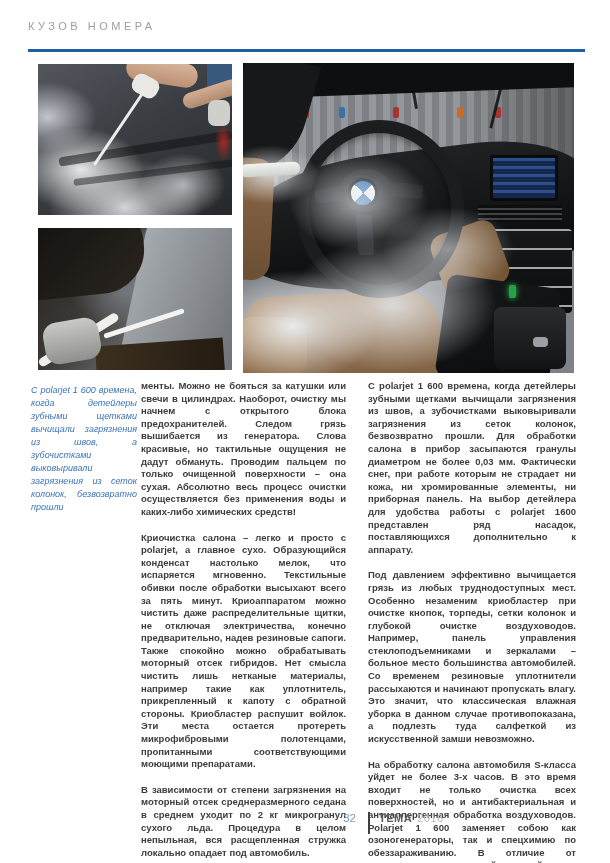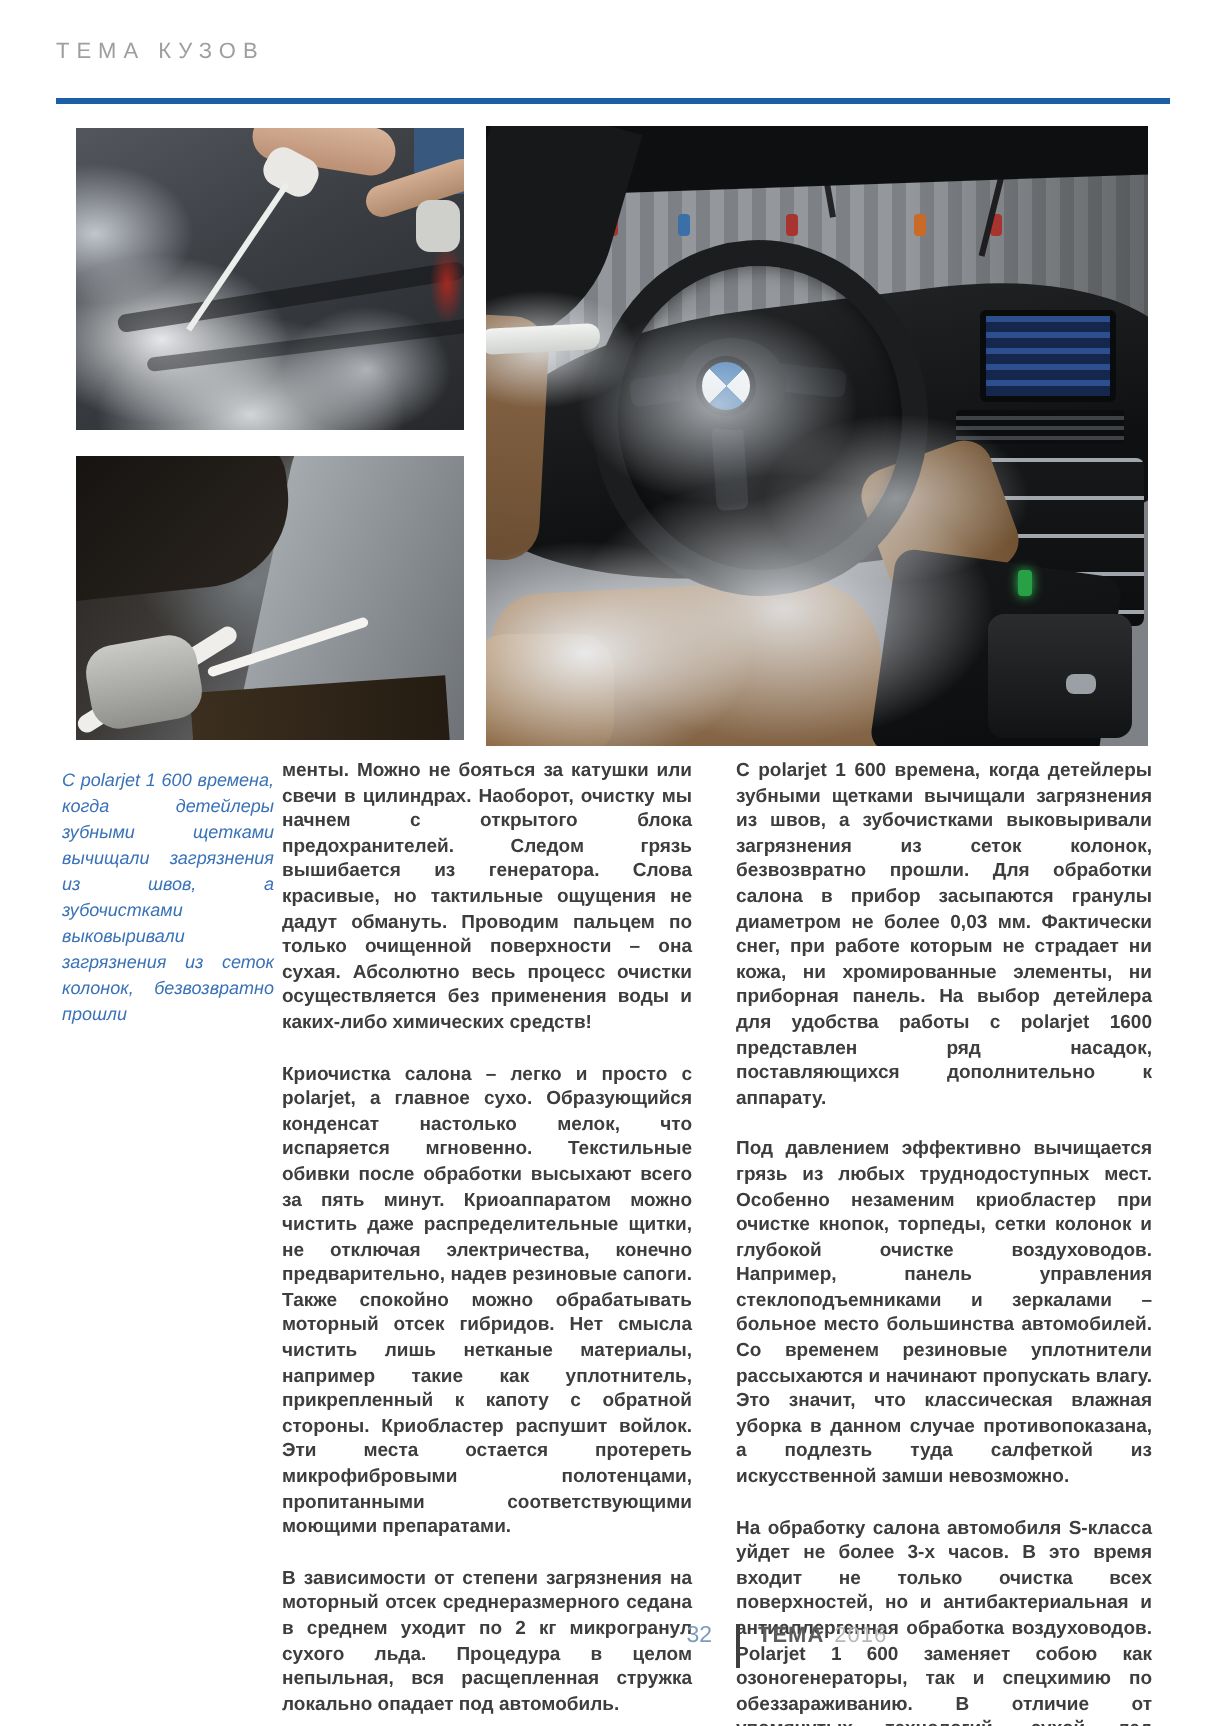--- a/index.html
+++ b/index.html
@@ -131,21 +131,21 @@
   .footer .pageno{color:#7d9cbe;font-size:11.5px;width:26px;text-align:right;}
   .footer .fdiv{width:2px;height:22px;background:#3f3f3f;margin:0 9px 0 12px;}
   .footer .mag{color:#5c5c5c;font-size:11px;font-weight:bold;letter-spacing:.5px;}
   .footer .year{color:#b8b8b8;font-size:11px;margin-left:5px;letter-spacing:.5px;}
 </style>
 </head>
 <body>
 
 <div class="page">
 
-  <div class="kicker">ТЕМА КУЗОВ</div>
+  <div class="kicker">КУЗОВ НОМЕРА</div>
   <div class="rule"></div>
 
   <div class="photo ph1">
     <div class="bar1"></div>
     <div class="bar2"></div>
     <div class="red"></div>
     <div class="blue"></div>
     <div class="arm1"></div>
     <div class="arm2"></div>
     <div class="glove1"></div>

